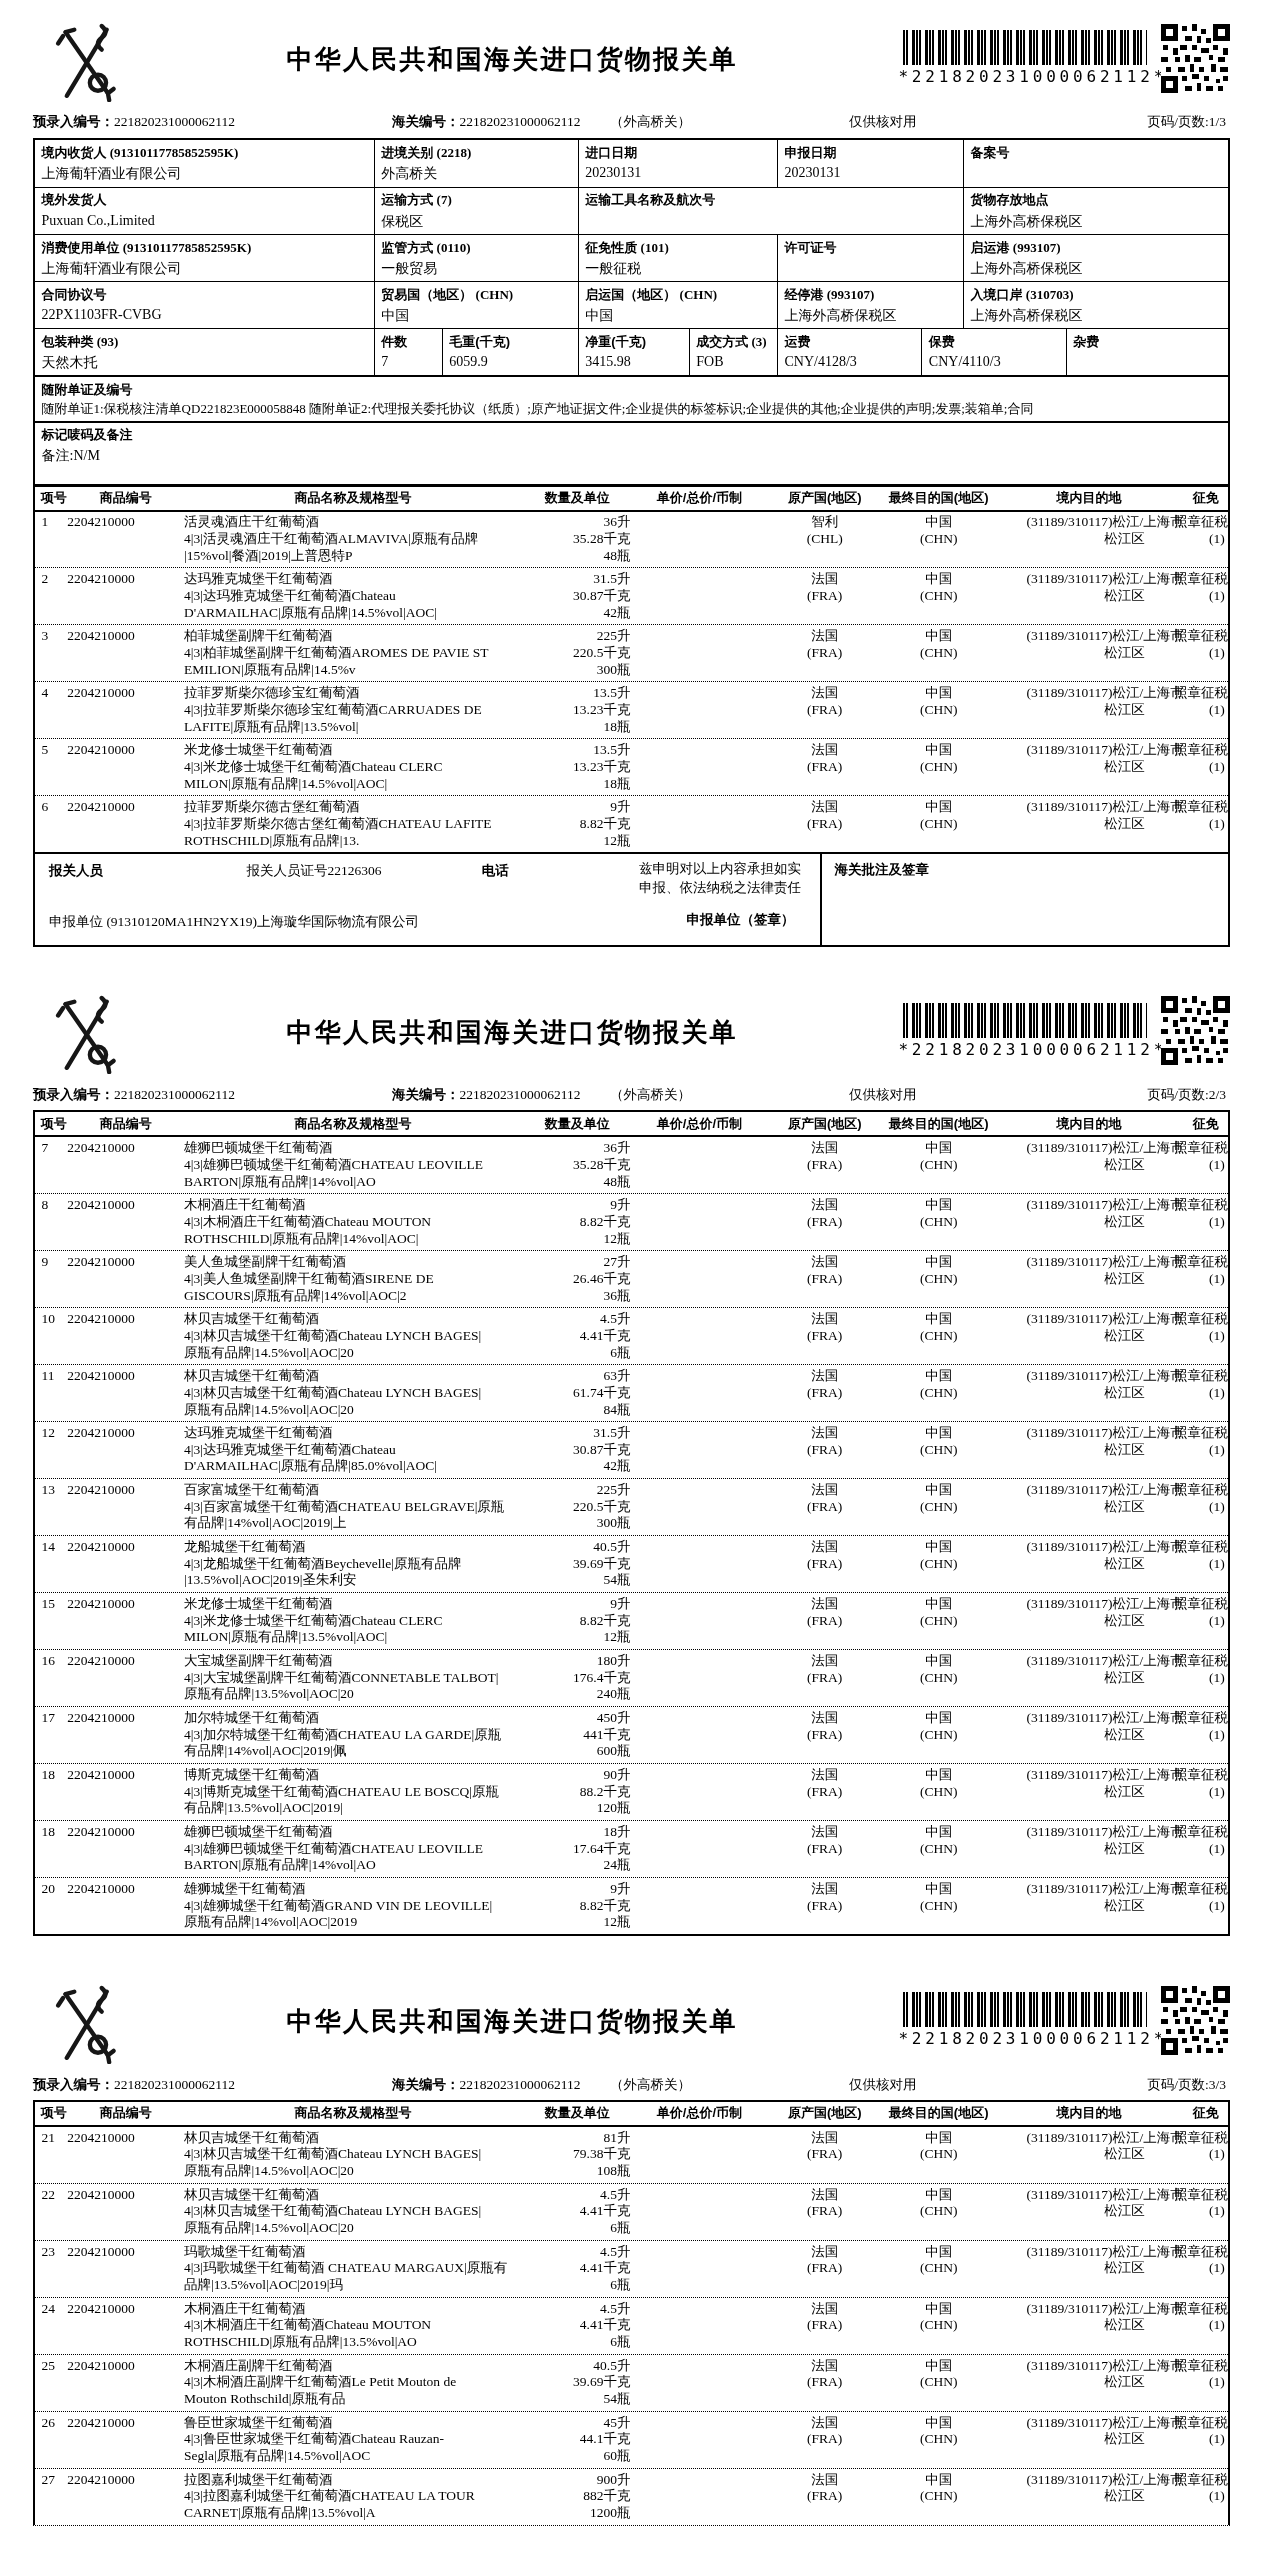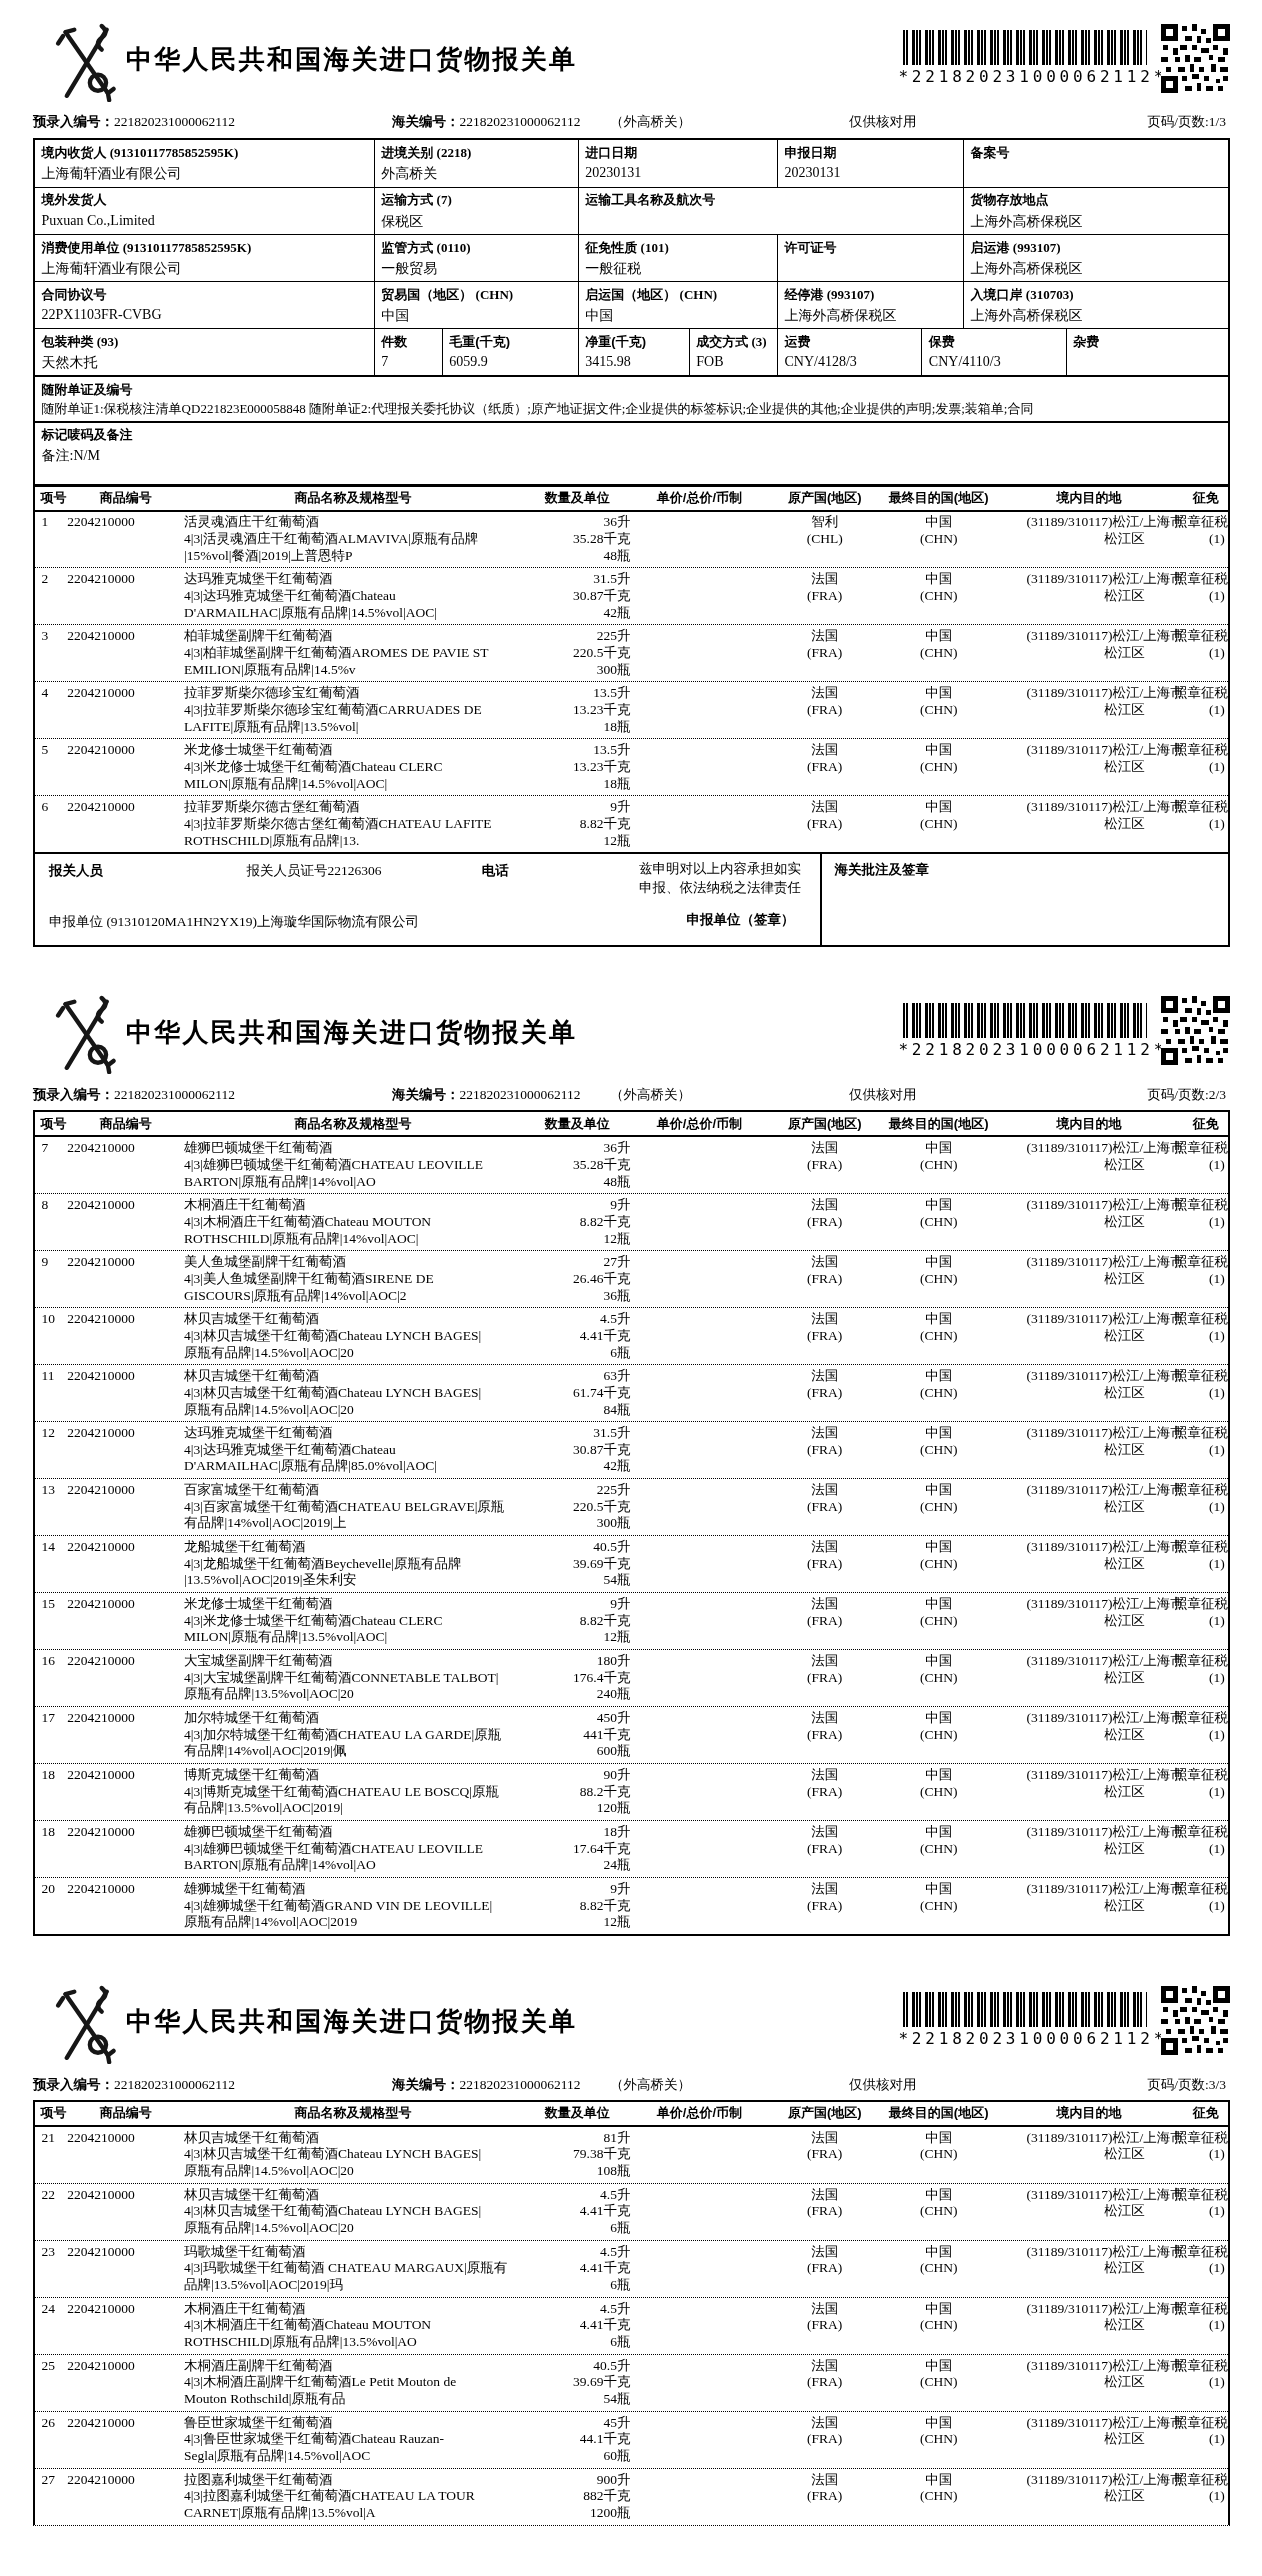--- a/index.html
+++ b/index.html
@@ -3,21 +3,21 @@
 <meta charset="utf-8">
 <style>
   *{box-sizing:border-box;margin:0;padding:0}
   html,body{background:#fff;color:#000}
   body{width:1263px;font-family:"Liberation Serif","DejaVu Serif",serif;font-size:13.5px}
   .page{padding:14px 33px 0 33px;margin-bottom:26px}
   .b{font-weight:bold;font-family:"Liberation Sans","DejaVu Sans",sans-serif}
   
   .hdr{display:flex;align-items:flex-start;height:93px;padding-top:6.5px}
   .emblem{flex:0 0 auto;width:81px;height:81px;margin-left:12px}
-  .title{flex:1;text-align:left;font-size:26px;font-weight:bold;letter-spacing:2.2px;margin-top:21.6px;white-space:nowrap;font-family:Liberation Sans, sans-serif}
+  .title{flex:1;text-align:center;font-size:26px;font-weight:bold;letter-spacing:2.2px;margin-top:21.6px;white-space:nowrap;font-family:Liberation Sans, sans-serif}
   .bc-wrap{flex:0 0 auto;width:254px;margin-top:9.7px;text-align:center}
   .bars{height:35px;width:244px;margin:0 auto;background:repeating-linear-gradient(90deg,#000 0 1.6px,#fff 1.6px 2.7px,#000 2.7px 3.8px,#fff 3.8px 4.3px,#000 4.3px 5.4px,#fff 5.4px 7.6px,#000 7.6px 8px,#fff 8px 9.2px,#000 9.2px 12px,#fff 12px 13px)}
   .bc-text{font-family:"DejaVu Sans Mono","Liberation Mono",monospace;font-size:16px;letter-spacing:3.8px;margin-top:1.6px;white-space:nowrap}
   .qr{flex:0 0 auto;width:69px;height:69px;margin:3.2px 0 0 8.6px}
   
   .subhdr{position:relative;height:25px;margin-top:2.2px;font-size:13.5px;white-space:nowrap}
   .subhdr .sh{position:absolute;top:4.3px}
   .sh-pre{left:0}.sh-cus{left:359px}.sh-off{left:577px}.sh-chk{left:816px}.sh-pg{right:4px}
   
   .form{border:2.7px solid #000;margin-top:4.3px}
@@ -31,21 +31,21 @@
   .lbl .code{font-weight:bold;font-family:"Liberation Serif","DejaVu Serif",serif}
   .val{font-size:14px;margin-top:3.2px}
   .fullrow{border-top:2.2px solid #000;padding:3.2px 5.4px 3.2px 6.5px}
   .docs .val{font-size:13px;margin-top:1.1px;white-space:nowrap}
   .marks{min-height:64px}
   
   .goods{border:2.7px solid #000;margin-top:-2.7px}
   .page2 .goods,.page3 .goods{margin-top:3.2px}
   .ghead{display:grid;grid-template-columns:2.7% 9.8% 28.3% 9.3% 11.2% 9.8% 9.3% 15.9% 3.7%;border-bottom:2.2px solid #000;padding:2.7px 0;font-size:13px}
   .ghead .hc{text-align:center;white-space:nowrap}
-  .ghead .hc:nth-child(1){text-align:left;padding-left:5.4px}
+  .ghead .hc:nth-child(1){text-align:center;padding-left:5.4px}
   .ghead .hc:nth-child(2){text-align:center}
   .item{display:grid;grid-template-columns:2.7% 9.8% 28.3% 9.3% 11.2% 9.8% 9.3% 15.9% 3.7%;padding:2.7px 0 3.2px 0;min-height:52px;align-items:start}
   .item + .item{border-top:1.6px dotted #000}
   .ln{line-height:16.7px;white-space:nowrap}
   .c-no{padding-left:6.5px}
   .c-qty .ln{text-align:right;padding-right:2.2px}
   .c-origin .ln,.c-dest .ln{text-align:center}
   .c-dom .ln,.c-duty .ln{display:flex;justify-content:flex-end}
   .c-dom .ln2{padding-right:39px}
   .c-duty .ln2{padding-right:3.2px}

